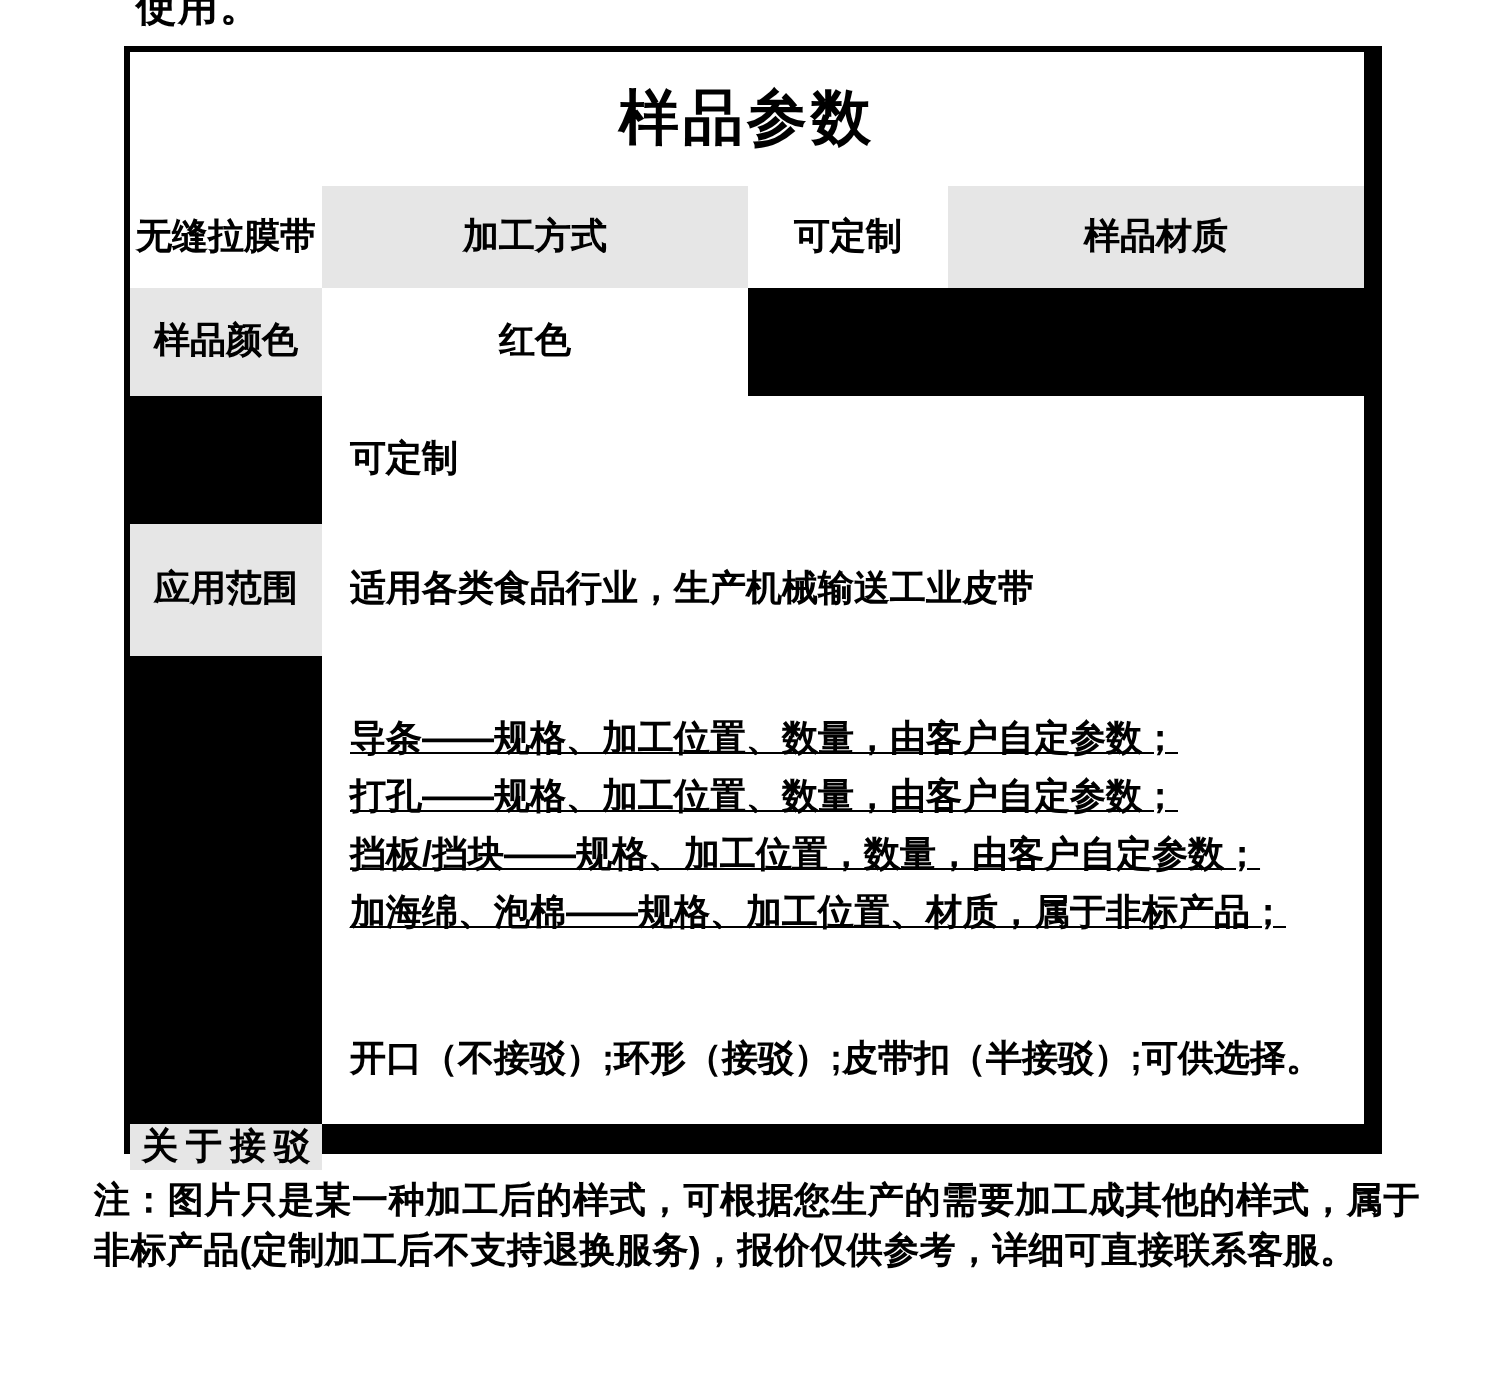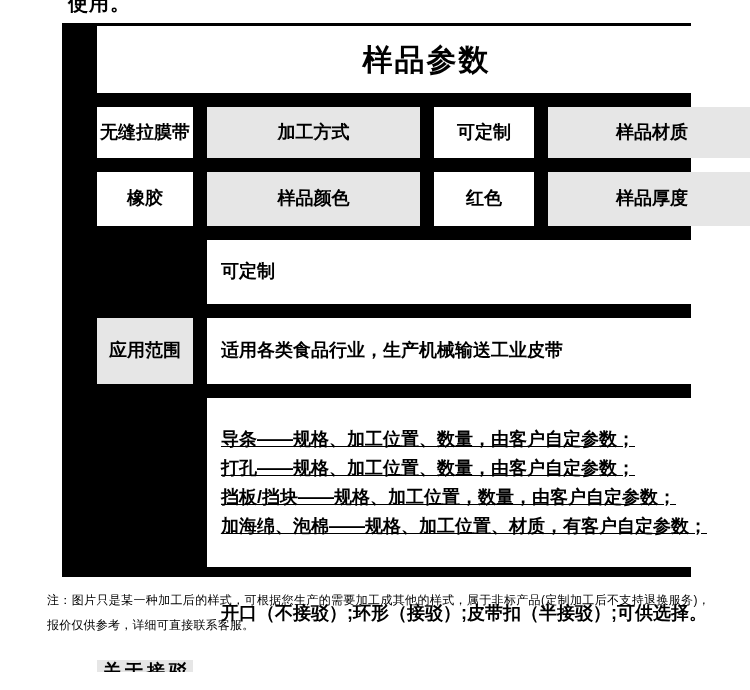--- a/index.html
+++ b/index.html
@@ -34,22 +34,21 @@
     position: absolute;
     left: 62px;
     top: 23px;
     width: 629px;
     height: 554px;
     border: 3px solid var(--border);
     background: var(--border);
     display: grid;
     grid-template-columns: 96px 213px 100px 208px;
     grid-template-rows: 67px 51px 54px 64px 66px 169px 65px;
-    gap: 14px;
-    padding-left: 32px;
+    gap: 0;
   }
   .cell {
     background: #ffffff;
     display: flex;
     align-items: center;
     font-size: 18px;
     font-weight: 700;
     line-height: 1.3;
   }
   .cell.title {
@@ -76,22 +75,22 @@
   }
   .cell.multiline .proc-line {
     line-height: 29px;
     white-space: nowrap;
   }
   .bottom-note {
     position: absolute;
     left: 47px;
     top: 588px;
     width: 663px;
-    font-size: 12px;
-    font-weight: 400;
+    font-size: 18px;
+    font-weight: 700;
     line-height: 25px;
     letter-spacing: 0.2px;
     text-align: justify;
   }
 </style>
 </head>
 <body>
 
 <div class="canvas">
 
@@ -99,35 +98,33 @@
 
   <div class="spec-table">
 
     <div class="cell title">样品参数</div>
 
     <div class="cell value-center">无缝拉膜带</div>
     <div class="cell label">加工方式</div>
     <div class="cell value-center">可定制</div>
 
     <div class="cell label">样品材质</div>
-    <div class="cell value-center">橡胶</div>
     <div class="cell label">样品颜色</div>
     <div class="cell value-center">红色</div>
 
-    <div class="cell label">样品厚度</div>
     <div class="cell value-left span3">可定制</div>
 
     <div class="cell label">应用范围</div>
     <div class="cell value-left span3">适用各类食品行业，生产机械输送工业皮带</div>
 
     <div class="cell multiline span3">
       <div class="proc-line">导条——规格、加工位置、数量，由客户自定参数；</div>
       <div class="proc-line">打孔——规格、加工位置、数量，由客户自定参数；</div>
       <div class="proc-line">挡板/挡块——规格、加工位置，数量，由客户自定参数；</div>
-      <div class="proc-line">加海绵、泡棉——规格、加工位置、材质，有客户自定参数；</div>
+      <div class="proc-line">加海绵、泡棉——规格、加工位置、材质，属于非标产品；</div>
     </div>
 
     <div class="cell value-left span3">开口（不接驳）;环形（接驳）;皮带扣（半接驳）;可供选择。</div>
     <div class="cell label spread">关于接驳</div>
 
   </div>
 
   <div class="bottom-note">注：图片只是某一种加工后的样式，可根据您生产的需要加工成其他的样式，属于非标产品(定制加工后不支持退换服务)，报价仅供参考，详细可直接联系客服。</div>
 
 </div>

